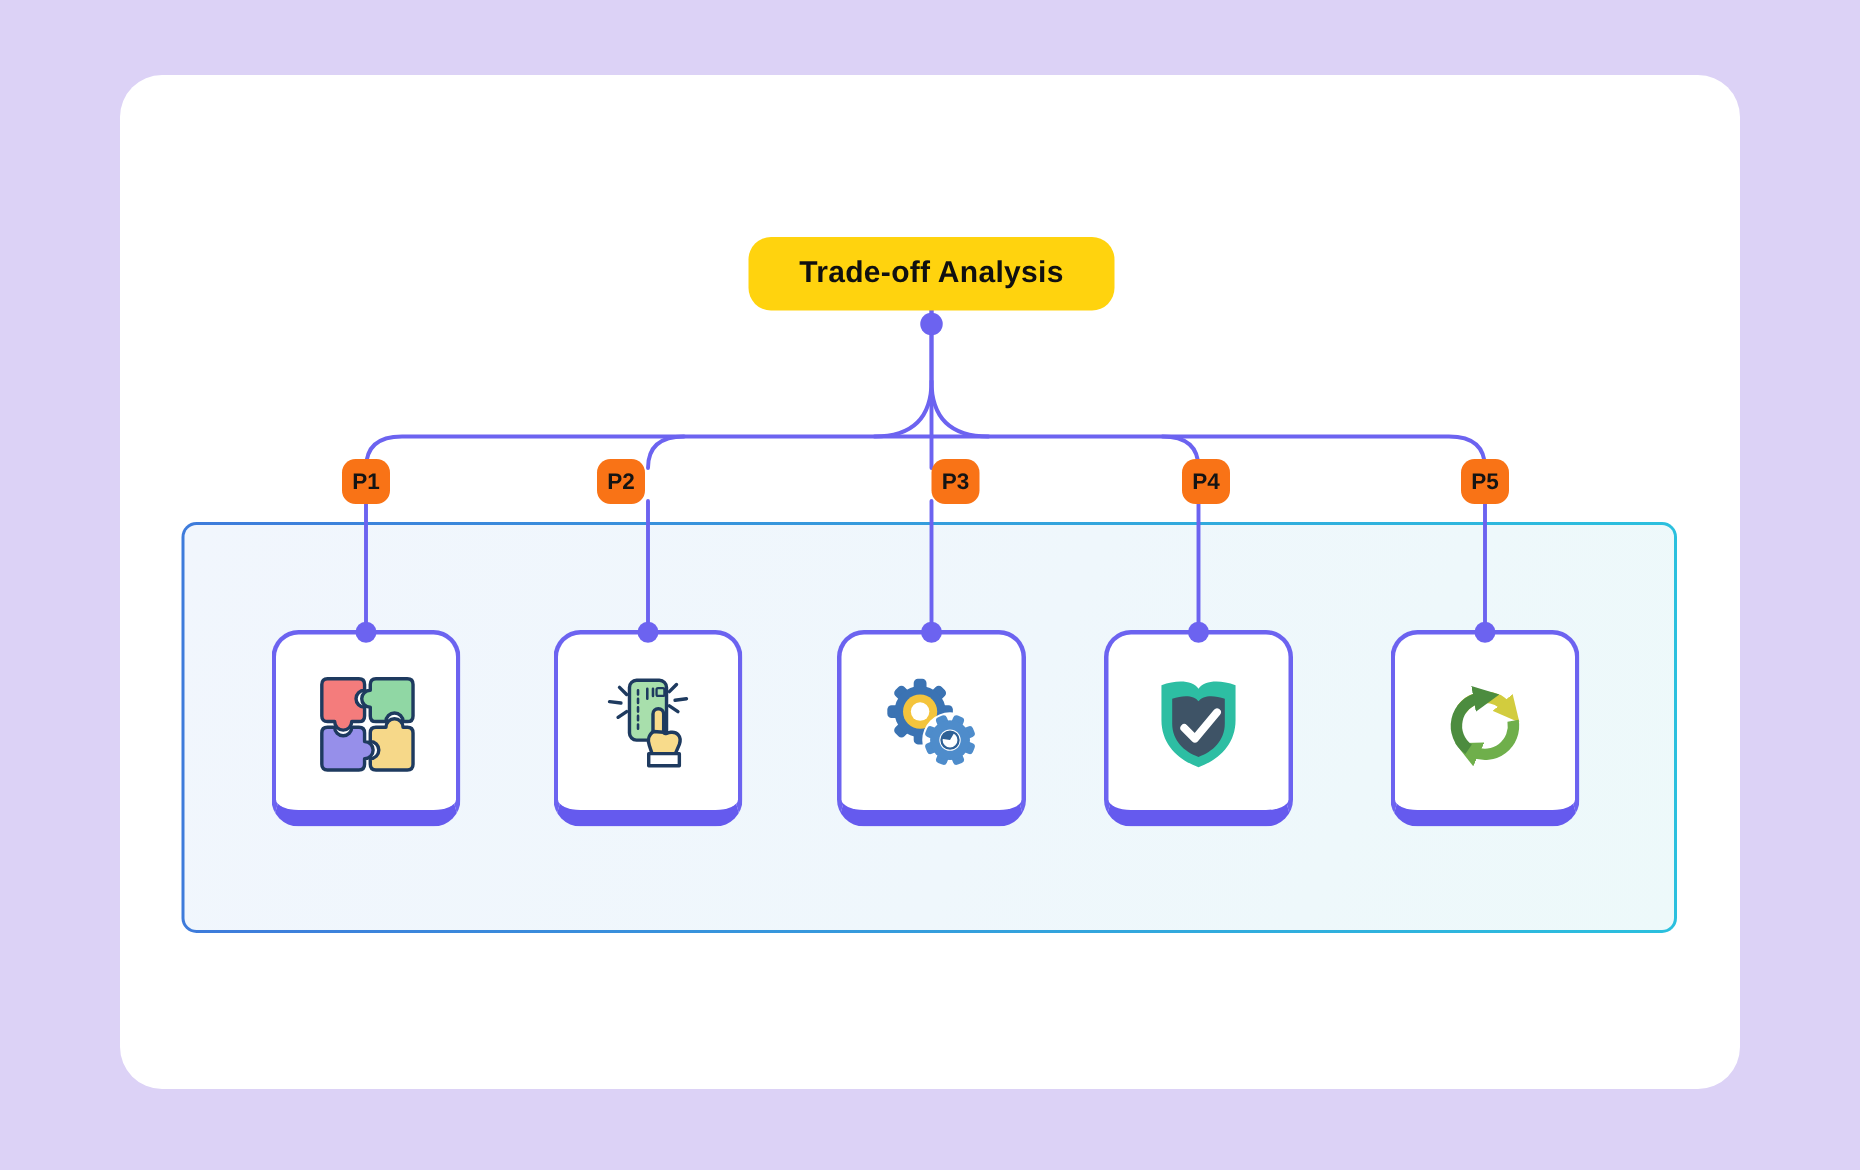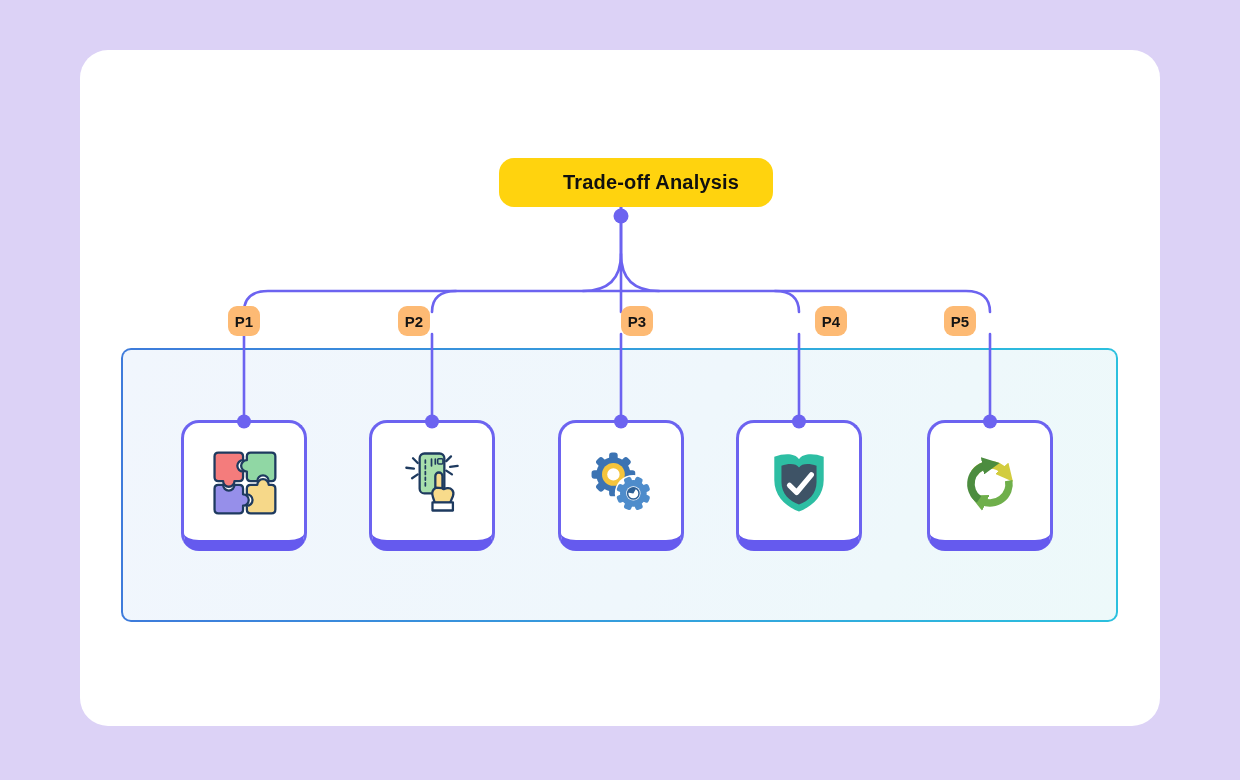--- a/index.html
+++ b/index.html
@@ -24,29 +24,28 @@
   svg.connectors{
     position:absolute;left:0;top:0;width:1240px;height:780px;
     z-index:4;pointer-events:none;
   }
   .title-node{
     position:absolute;left:499px;top:158px;width:244px;height:49px;
     background:#FFD30E;border-radius:15px;z-index:5;
     display:flex;align-items:center;justify-content:center;
     font-weight:bold;font-size:20px;color:#101010;letter-spacing:.2px;
     cursor:default;
-    padding-left:30px;
   }
   .p-label{
     position:absolute;top:306px;width:32px;height:30px;
-    background:#fdba74;border-radius:9px;z-index:5;
+    background:#f97316;border-radius:9px;z-index:5;
     display:flex;align-items:center;justify-content:center;
     font-weight:bold;font-size:15px;color:#141414;cursor:default;
   }
-  .pl-1{left:228px}.pl-2{left:398px}.pl-3{left:621px}.pl-4{left:815px}.pl-5{left:944px}
+  .pl-1{left:228px}.pl-2{left:398px}.pl-3{left:621px}.pl-4{left:788px}.pl-5{left:974px}
   .card{
     position:absolute;top:420px;width:120px;height:117px;
     background:#FFFFFF;border:3px solid #6C63F0;border-bottom:11px solid #655AEE;
     border-radius:18px;z-index:3;
     display:flex;align-items:center;justify-content:center;cursor:default;
   }
   .cd-1{left:181px}.cd-2{left:369px}.cd-3{left:558px}.cd-4{left:736px}.cd-5{left:927px}
   .card svg{display:block}
 </style>
 </head>

